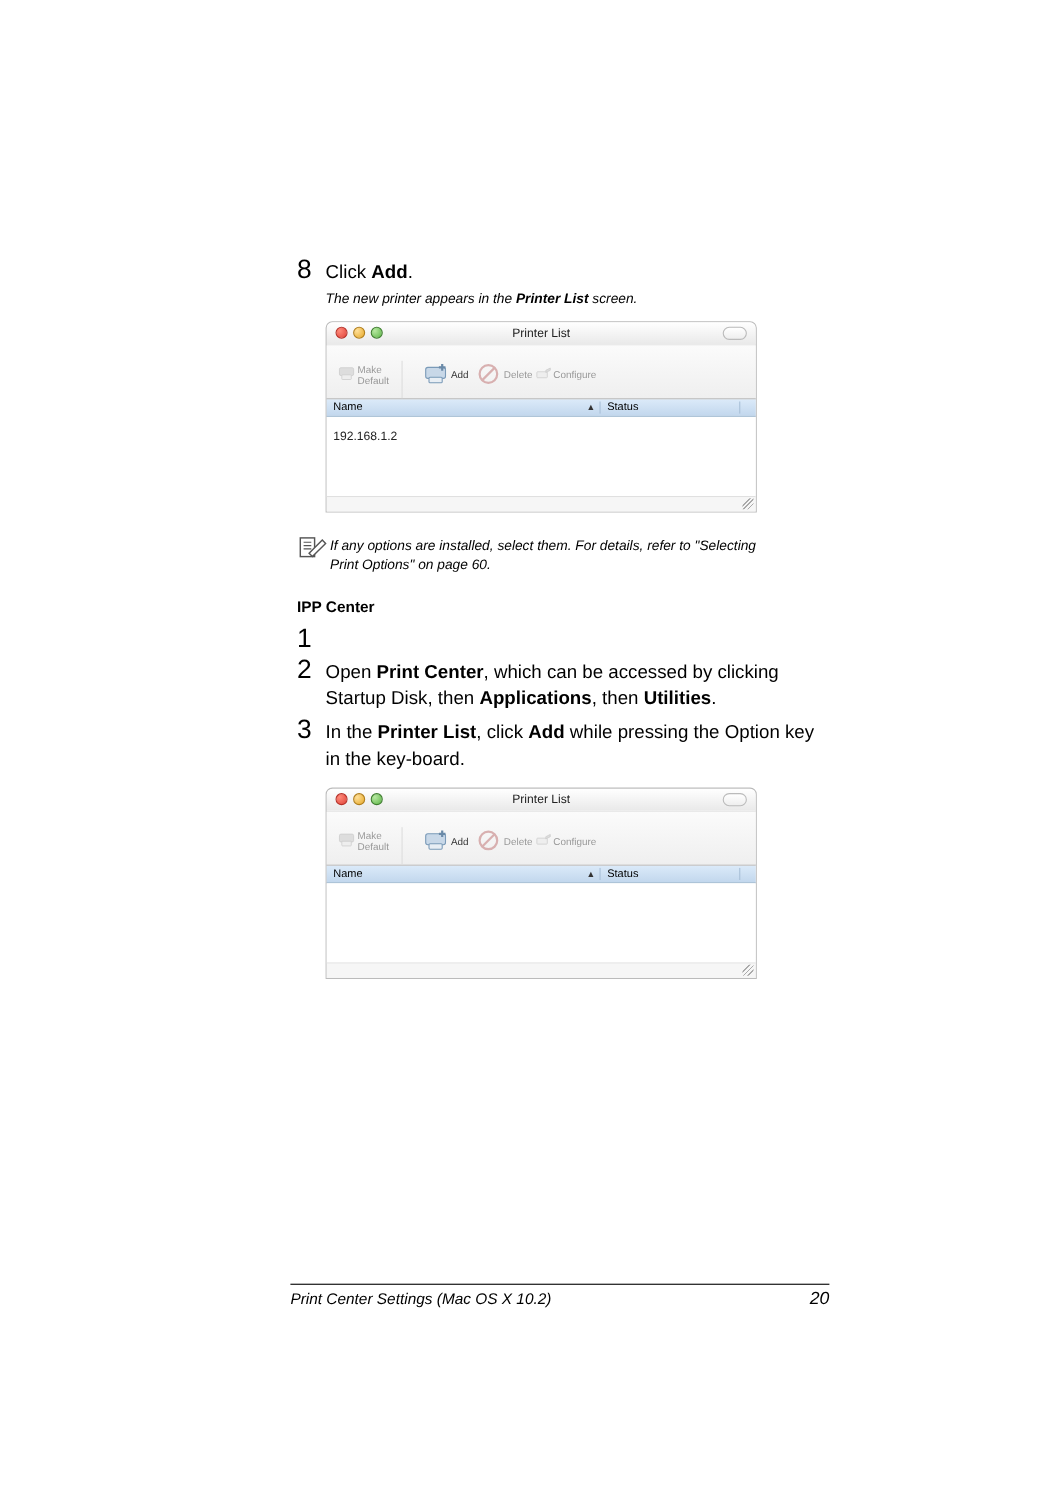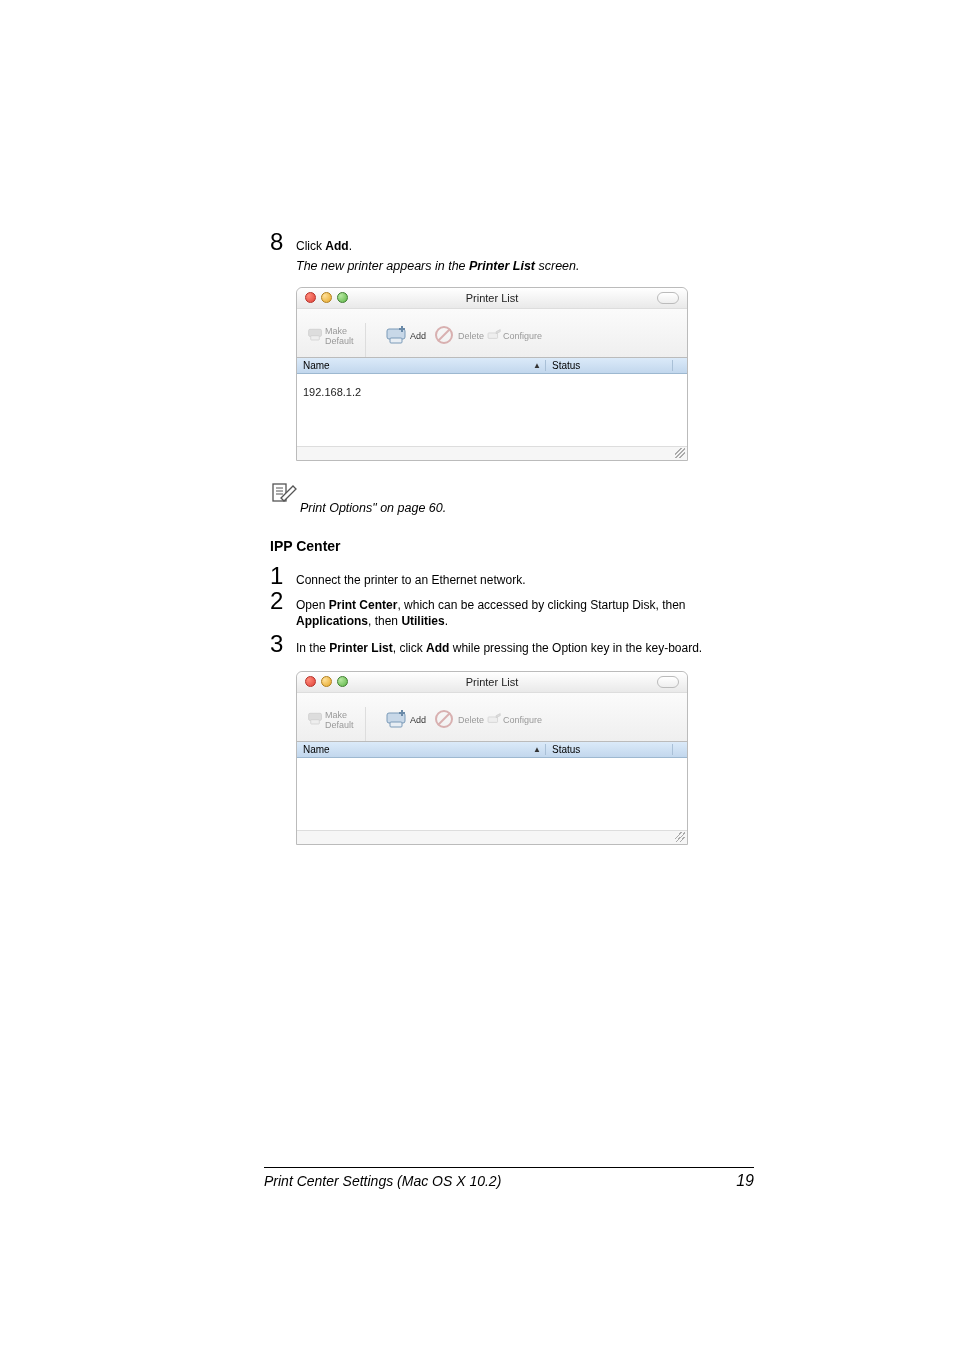--- a/index.html
+++ b/index.html
@@ -23,21 +23,21 @@
   }
   .step-num {
     font-size: 24px;
     font-weight: normal;
     width: 26px;
     flex-shrink: 0;
     font-family: Arial, sans-serif;
     line-height: 1;
   }
   .step-text {
-    font-size: 12px;
+    font-size: 17px;
     line-height: 1.4;
     padding-top: 6px;
   }
   .result-text {
     font-size: 12.5px;
     font-style: italic;
     margin-left: 26px;
     margin-top: 2px;
     margin-bottom: 14px;
   }
@@ -301,30 +301,29 @@
 
   <div class="note-row">
     <svg class="note-icon" viewBox="0 0 30 24">
       <rect x="3" y="3" width="13" height="17" fill="none" stroke="#555" stroke-width="1.3"></rect>
       <line x1="6" y1="7" x2="13" y2="7" stroke="#555"></line>
       <line x1="6" y1="10" x2="13" y2="10" stroke="#555"></line>
       <line x1="6" y1="13" x2="13" y2="13" stroke="#555"></line>
       <path d="M14 20 L26 8 L23 5 L11 17 Z" fill="#fff" stroke="#555" stroke-width="1.3"></path>
     </svg>
     <div class="note-text">
-      <br>
+      <span>If any options are installed, select them. For details, refer to "Selecting</span><br>
       <span>Print Options" on page 60.</span>
     </div>
   </div>
 
   <div class="section-head">IPP Center</div>
 
   <div class="step-row" style="margin-bottom:0;">
     <div class="step-num">1</div>
-    <div class="step-text">Connect the printer to an Ethernet network.</div>
   </div>
 
   <div class="step-row" style="margin-bottom:2px;">
     <div class="step-num">2</div>
     <div class="step-text">
       <span>Open </span><span class="bold">Print Center</span><span>, which can be accessed by clicking Startup Disk, then </span><span class="bold">Applications</span><span>, then </span><span class="bold">Utilities</span><span>.</span>
     </div>
   </div>
 
   <div class="step-row" style="margin-bottom:14px;">
@@ -392,15 +391,15 @@
     <div class="list-body"></div>
     <div class="resize-nub"></div>
   </div>
 
 </div>
 
 <div class="footer">
   <div class="footer-rule-top"></div>
   <div class="footer-line">
     <div class="footer-left">Print Center Settings (Mac OS X 10.2)</div>
-    <div class="footer-right">19</div>
+    <div class="footer-right">20</div>
   </div>
 </div>
 
 </body></html>

